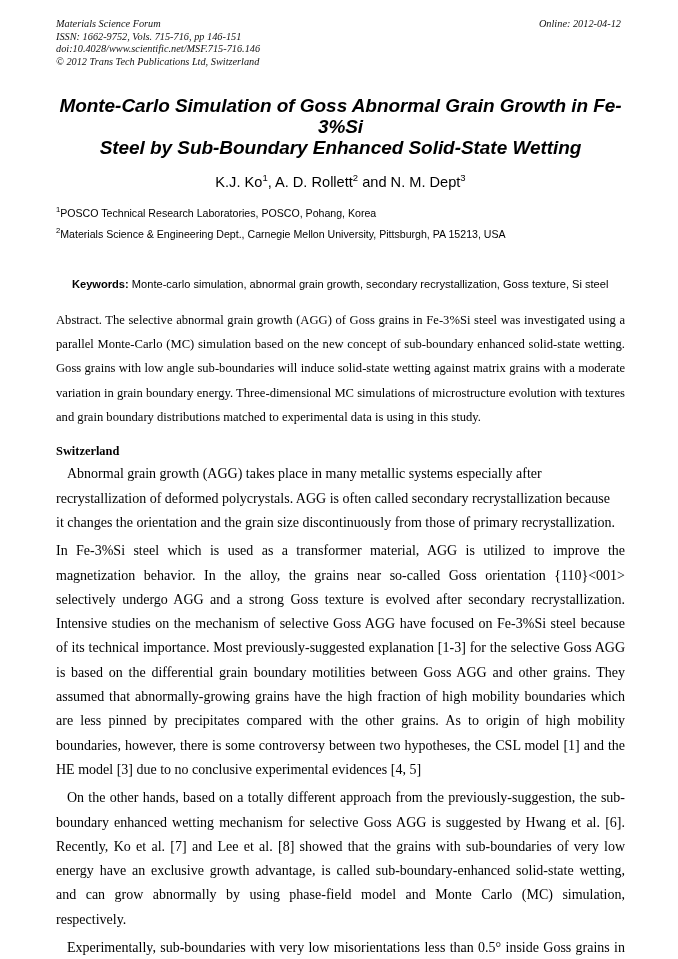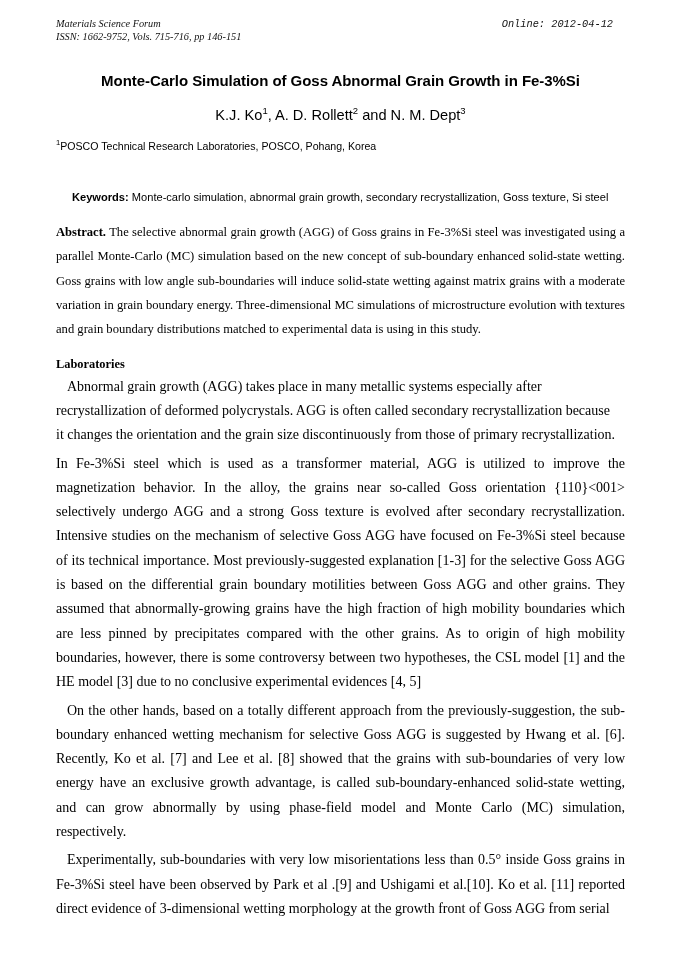--- a/index.html
+++ b/index.html
@@ -35,38 +35,38 @@
     position: relative;
     font-family: "Liberation Serif", "DejaVu Serif", serif;
     font-style: italic;
     font-size: 10.3px;
     line-height: 12.6px;
     color: #111;
   }
   .pub-header .lines { width: 420px; }
   .pub-header .online {
     position: absolute;
-    right: 12px;
+    right: 4px;
     top: 0;
     font-style: italic;
     font-size: 10.3px;
     white-space: nowrap;
-    font-family: Liberation Mono, monospace;
   }
   .pub-line { white-space: nowrap; }
 
   
   .title {
     margin-top: 27px;
     font-family: "Liberation Sans", "DejaVu Sans", sans-serif;
     font-weight: bold;
-    font-size: 15px;
+    font-size: 19px;
     line-height: 21px;
     text-align: center;
     letter-spacing: -0.05px;
+    font-style: italic;
   }
 
   
   .authors {
     margin-top: 14px;
     font-family: "Liberation Sans", "DejaVu Sans", sans-serif;
     font-size: 14.6px;
     line-height: 20px;
     text-align: center;
   }
@@ -94,21 +94,21 @@
   .keywords b { font-weight: bold; padding-left: 16px; }
 
   
   .abstract {
     margin-top: 12px;
     font-size: 12.6px;
     line-height: 24.3px;
     text-align: justify;
     text-justify: inter-word;
   }
-  .abstract b { font-weight: bold; }
+  .abstract b { font-weight: normal; }
 
   
   .section-heading {
     margin-top: 13px;
     font-size: 12.4px;
     font-weight: bold;
     line-height: 18px;
   }
 
   
@@ -127,41 +127,45 @@
 </head>
 <body>
 
 <div class="page">
   <div class="content">
 
     <div class="pub-header">
       <div class="lines">
         <div class="pub-line">Materials Science Forum</div>
         <div class="pub-line">ISSN: 1662-9752, Vols. 715-716, pp 146-151</div>
+        <div class="pub-line">doi:10.4028/www.scientific.net/MSF.715-716.146</div>
+        <div class="pub-line">© 2012 Trans Tech Publications Ltd, Switzerland</div>
       </div>
       <div class="online">Online: 2012-04-12</div>
     </div>
 
     <div class="title">
       <div>Monte-Carlo Simulation of Goss Abnormal Grain Growth in Fe-3%Si</div>
+      <div>Steel by Sub-Boundary Enhanced Solid-State Wetting</div>
     </div>
 
     <div class="authors">
       <span><span>K.J. Ko</span><sup>1</sup><span>, </span></span><span><span>A. D. Rollett</span><sup>2</sup><span> and </span></span><span><span>N. M. Dept</span><sup>3</sup></span>
     </div>
 
     <div class="affils">
       <span class="aff"><sup>1</sup><span>POSCO Technical Research Laboratories, POSCO, Pohang, Korea</span></span>
+      <span class="aff"><sup>2</sup><span>Materials Science &amp; Engineering Dept., Carnegie Mellon University, Pittsburgh, PA 15213, USA</span></span>
     </div>
 
     <div class="keywords"><b>Keywords:</b><span> Monte-carlo simulation, abnormal grain growth, secondary recrystallization, Goss texture, Si steel</span></div>
 
     <div class="abstract"><b>Abstract.</b><span> The selective abnormal grain growth (AGG) of Goss grains in Fe-3%Si steel was investigated using a parallel Monte-Carlo (MC) simulation based on the new concept of sub-boundary enhanced solid-state wetting. Goss grains with low angle sub-boundaries will induce solid-state wetting against matrix grains with a moderate variation in grain boundary energy. Three-dimensional MC simulations of microstructure evolution with textures and grain boundary distributions matched to experimental data is using in this study.</span></div>
 
-    <div class="section-heading">Laboratories</div>
+    <div class="section-heading">Switzerland</div>
 
     <div class="body-para ragged p-first"><span class="indent"></span><span class="nowrap-line" style="display:inline">Abnormal grain growth (AGG) takes place in many metallic systems especially after</span><br><span>recrystallization of deformed polycrystals. AGG is often called secondary recrystallization because</span><br><span>it changes the orientation and the grain size discontinuously from those of primary recrystallization.</span></div>
 
     <div class="body-para p-next">In Fe-3%Si steel which is used as a transformer material, AGG is utilized to improve the magnetization behavior. In the alloy, the grains near so-called Goss orientation {110}&lt;001&gt; selectively undergo AGG and a strong Goss texture is evolved after secondary recrystallization. Intensive studies on the mechanism of selective Goss AGG have focused on Fe-3%Si steel because of its technical importance. Most previously-suggested explanation [1-3] for the selective Goss AGG is based on the differential grain boundary motilities between Goss AGG and other grains. They assumed that abnormally-growing grains have the high fraction of high mobility boundaries which are less pinned by precipitates compared with the other grains. As to origin of high mobility boundaries, however, there is some controversy between two hypotheses, the CSL model [1] and the HE model [3] due to no conclusive experimental evidences [4, 5]</div>
 
     <div class="body-para p-next"><span class="indent"></span><span>On the other hands, based on a totally different approach from the previously-suggestion, the sub-boundary enhanced wetting mechanism for selective Goss AGG is suggested by Hwang et al. [6]. Recently, Ko et al. [7] and Lee et al. [8] showed that the grains with sub-boundaries of very low energy have an exclusive growth advantage, is called sub-boundary-enhanced solid-state wetting, and can grow abnormally by using phase-field model and Monte Carlo (MC) simulation, respectively.</span></div>
 
     <div class="body-para p-next"><span class="indent"></span><span>Experimentally, sub-boundaries with very low misorientations less than 0.5° inside Goss grains in Fe-3%Si steel have been observed by Park et al .[9] and Ushigami et al.[10]. Ko et al. [11] reported direct evidence of 3-dimensional wetting morphology at the growth front of Goss AGG from serial</span></div>
 
   </div>

